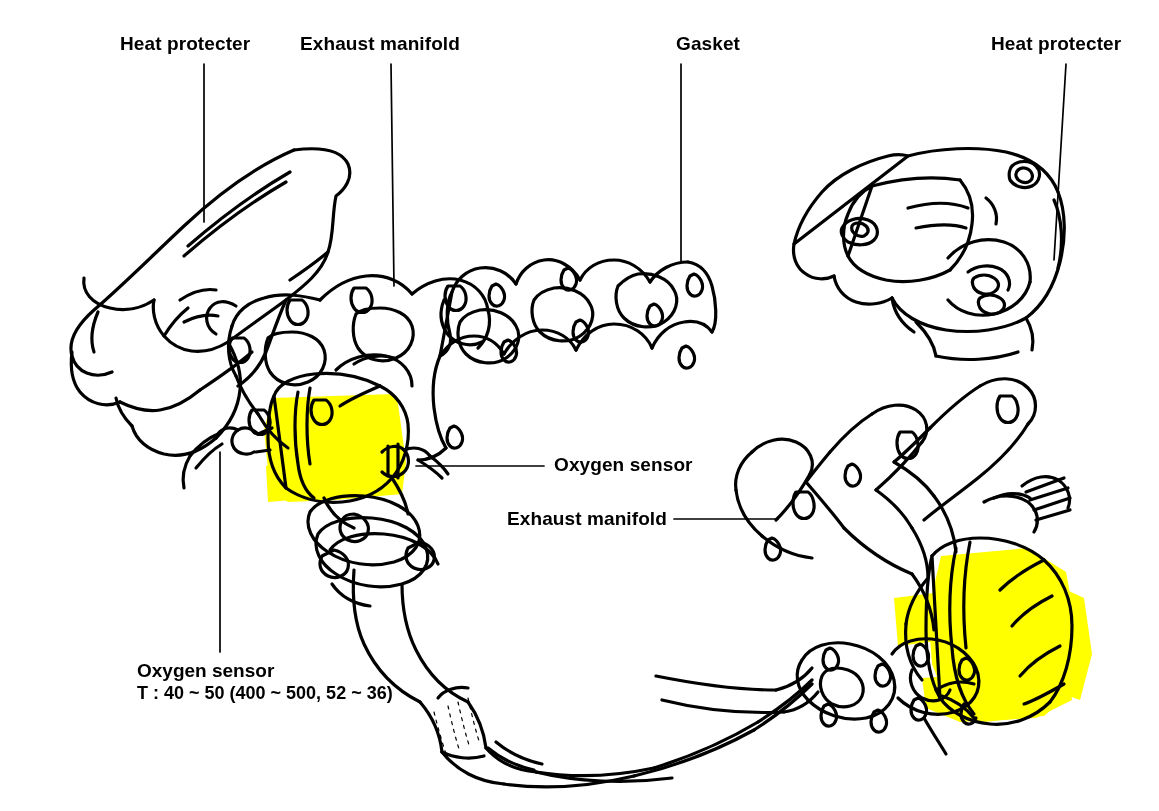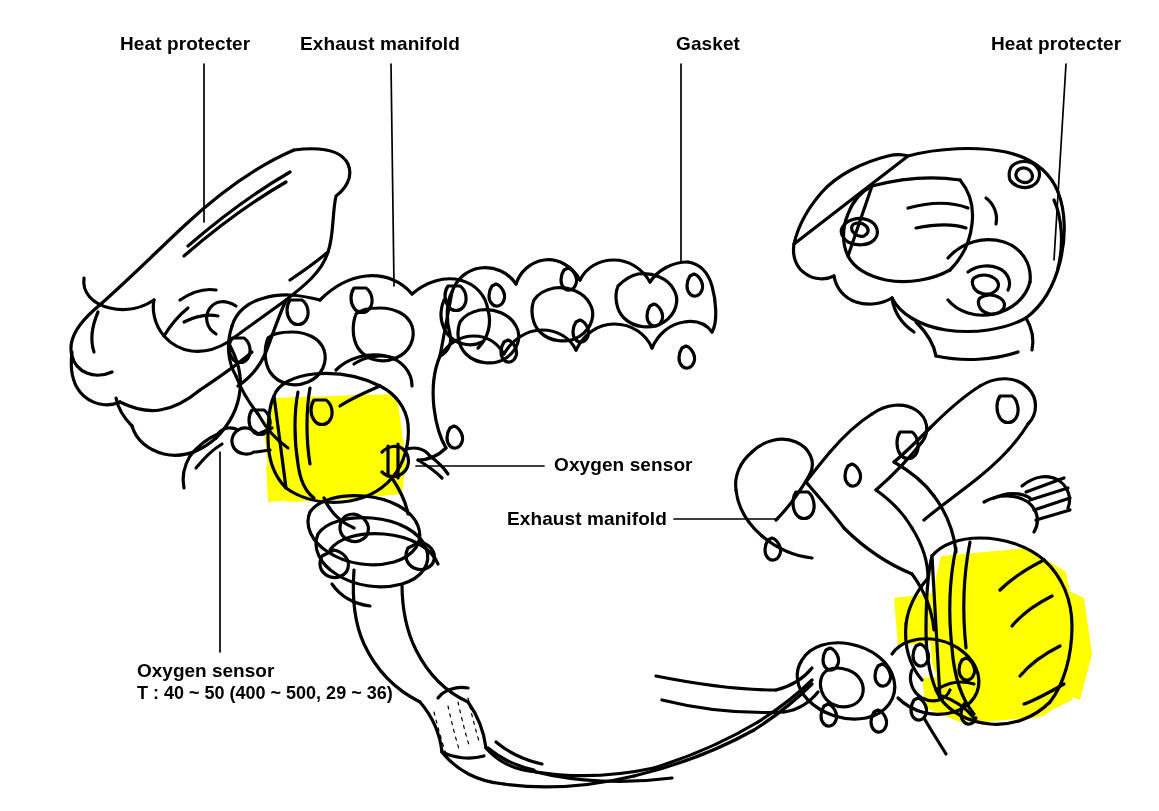--- a/index.html
+++ b/index.html
@@ -368,16 +368,16 @@
   <div class="label" style="left:640px; top:33px;">Gasket</div>
 
   <div class="label" style="left:955px; top:33px;">Heat protecter</div>
 
   <div class="label" style="left:518px; top:454px;">Oxygen sensor</div>
 
   <div class="label" style="left:471px; top:508px;">Exhaust manifold</div>
 
   <div class="label-block" style="left:101px; top:660px;">
     <span class="l1">Oxygen sensor</span>
-    <span class="l2">T : 40 ~ 50 (400 ~ 500, 29 ~ 36)</span>
+    <span class="l2">T : 40 ~ 50 (400 ~ 500, 52 ~ 36)</span>
   </div>
 
 </div>
 
 </body></html>

